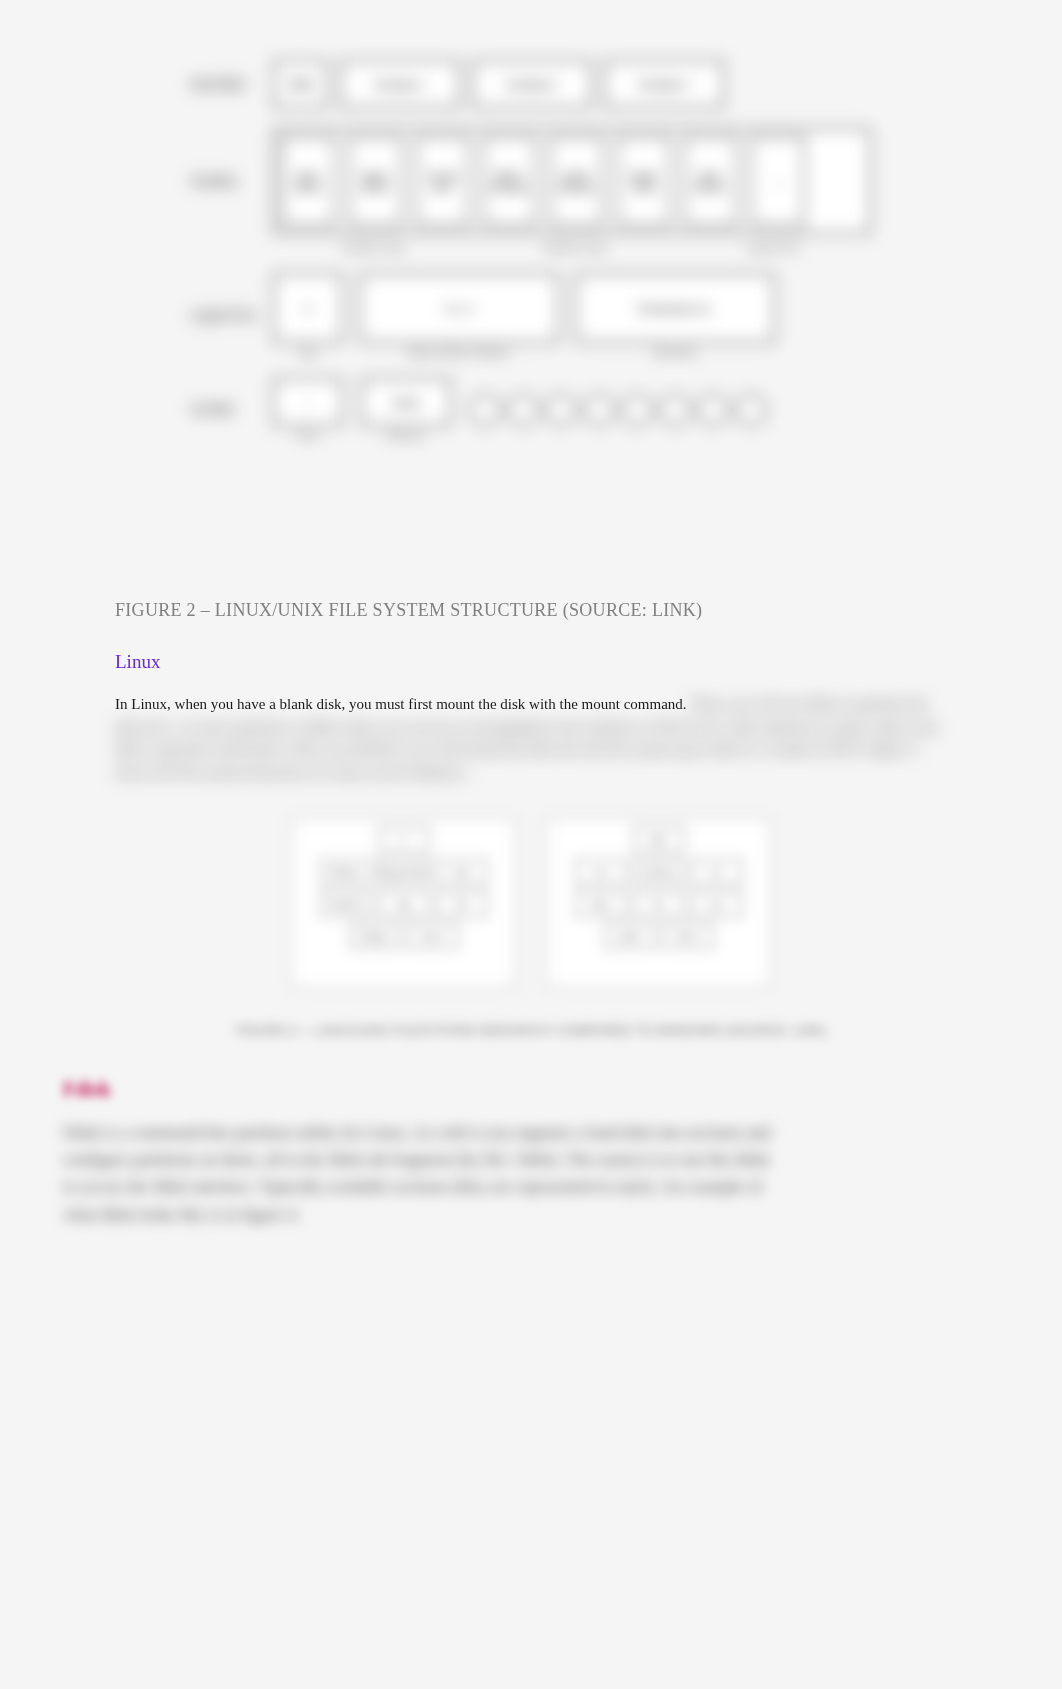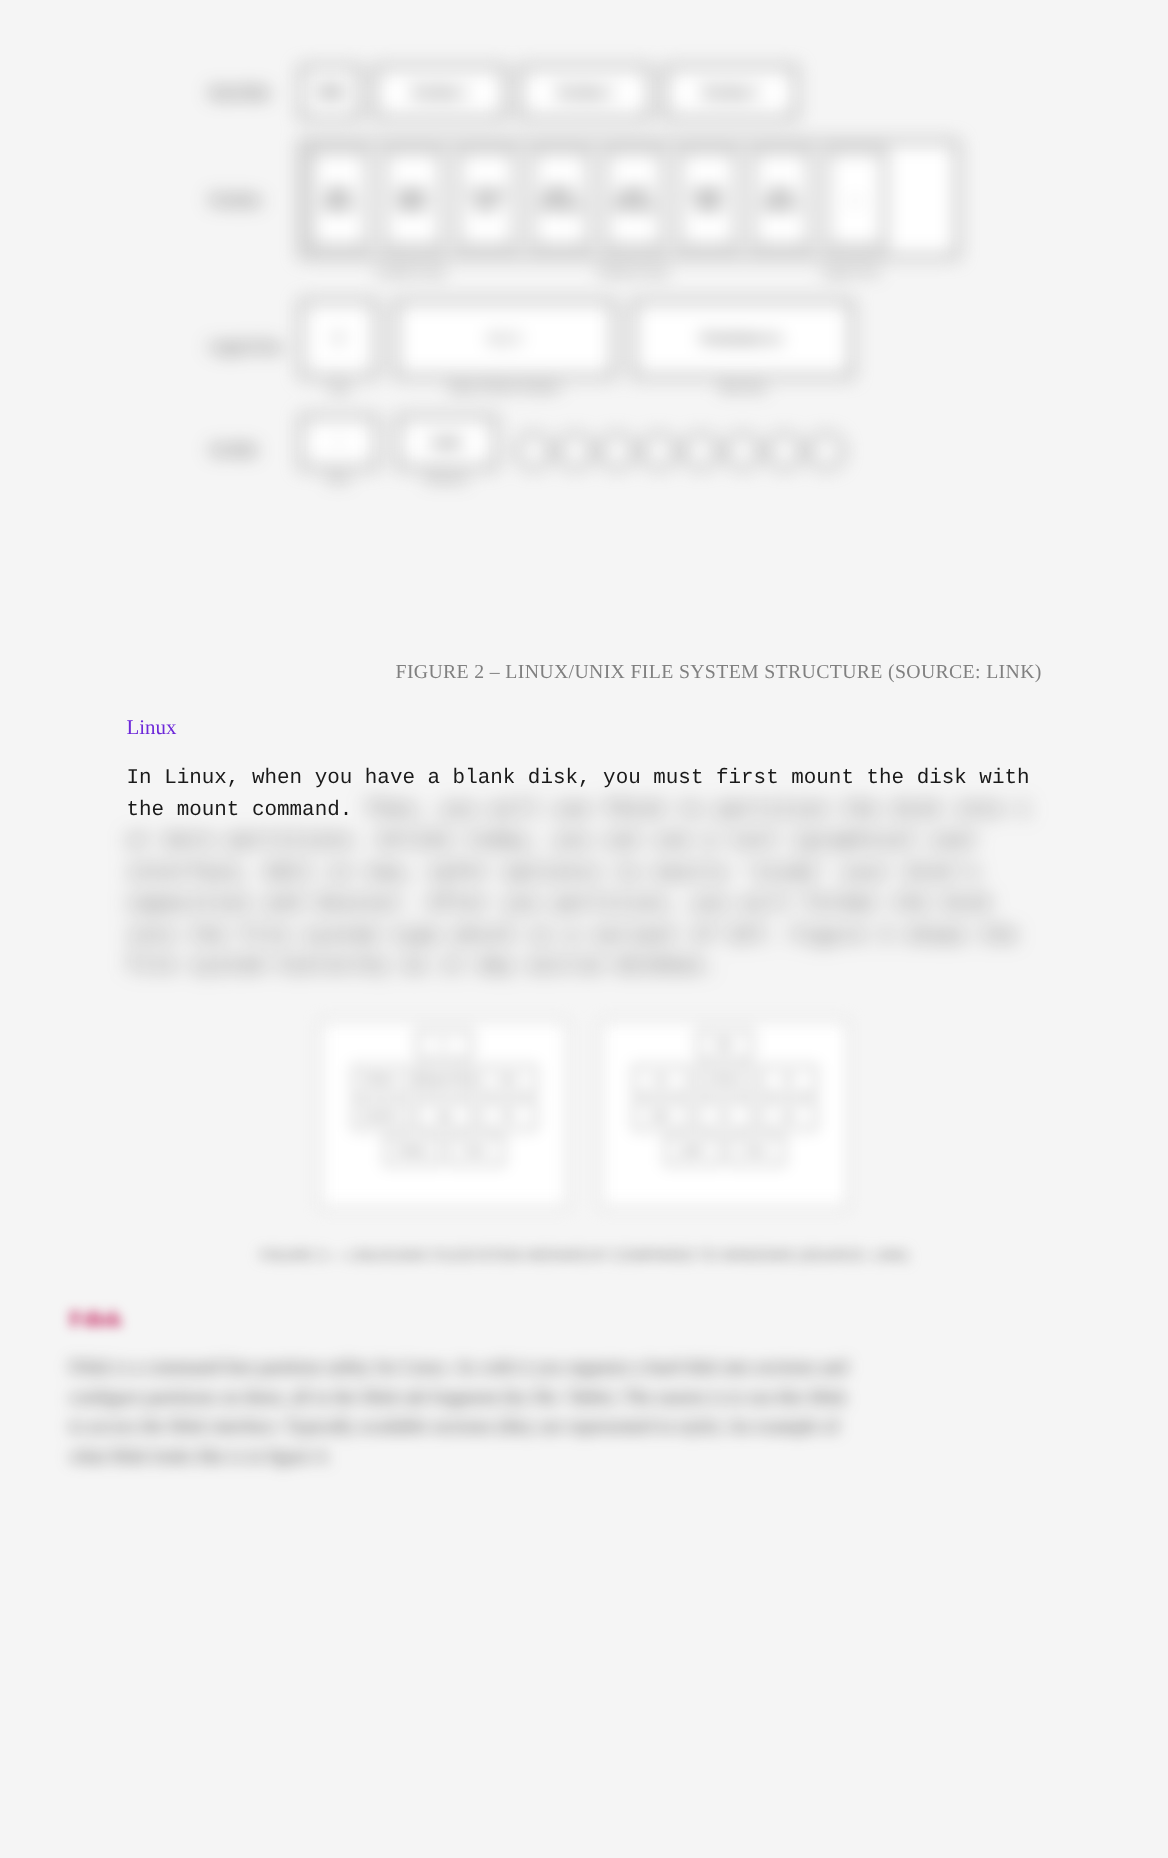--- a/index.html
+++ b/index.html
@@ -34,37 +34,37 @@
       padding: 4px;
       color: #333;
     }
     .diag-box.small { width: 55px; }
     .diag-box.med { width: 120px; }
     .diag-box.tall { height: 90px; }
     .sub-group { display: flex; flex-direction: column; align-items: center; gap: 4px; }
     .sub-label { font-size: 10px; color: #444; }
 
     .figure-caption {
-      text-align: right;
+      text-align: left;
       color: #808080;
       font-size: 18px;
       font-family: Georgia, serif;
       letter-spacing: 0.3px;
       margin-bottom: 30px;
     }
     .body-heading {
       color: #6d28d9;
       font-size: 19px;
       font-family: Georgia, serif;
       margin-bottom: 20px;
     }
     .body-paragraph {
       color: #1a1a1a;
-      font-size: 19px;
-      font-family: Liberation Mono, monospace;
+      font-size: 15px;
+      font-family: Liberation Serif, serif;
       line-height: 1.5;
       margin-bottom: 30px;
     }
 
     
     .diagram-image-2 {
       width: 540px;
       height: 180px;
       margin: 0 auto 30px auto;
       filter: blur(7px);

